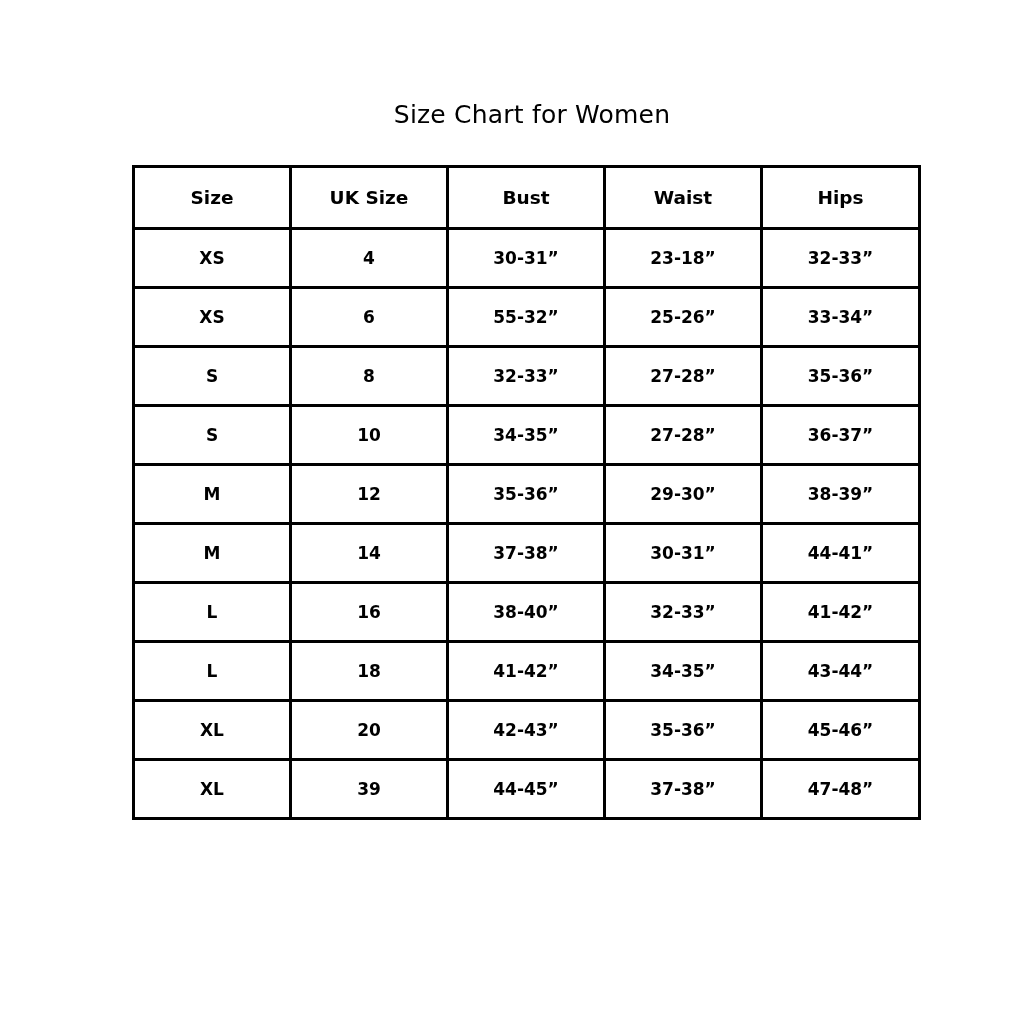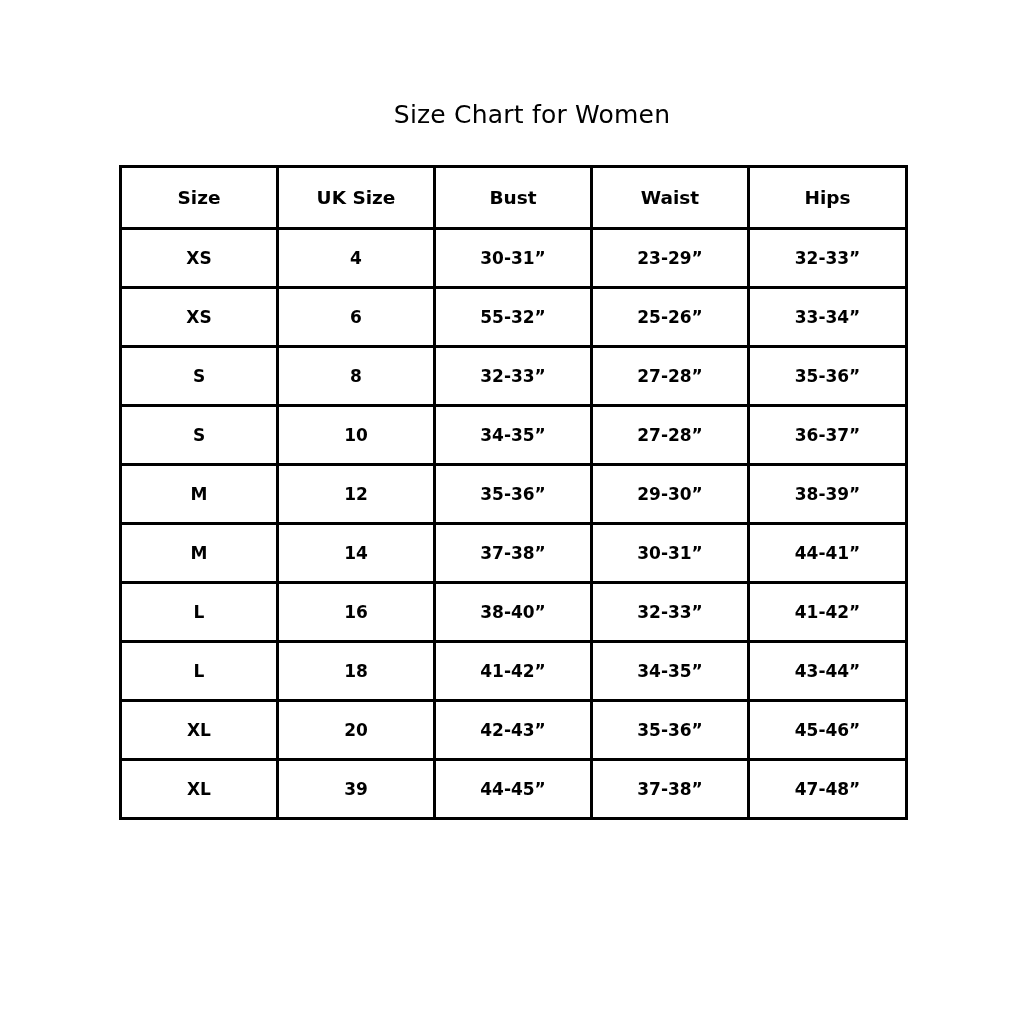--- a/index.html
+++ b/index.html
@@ -26,21 +26,21 @@
     left: 0;
     width: 1024px;
     text-align: center;
     font-size: 25px;
     font-weight: normal;
     letter-spacing: 0.2px;
     margin-left: 20px;
   }
   .table-wrap {
     position: absolute;
-    left: 119px;
+    left: 132px;
     top: 165px;
     width: 786px;
   }
   table.size-table {
     border-collapse: collapse;
     width: 786px;
     table-layout: fixed;
   }
   table.size-table td,
   table.size-table th {
@@ -85,21 +85,21 @@
           <th>Bust</th>
           <th>Waist</th>
           <th>Hips</th>
         </tr>
       </thead>
       <tbody>
         <tr>
           <td>XS</td>
           <td>4</td>
           <td>30-31”</td>
-          <td>23-29”</td>
+          <td>23-18”</td>
           <td>32-33”</td>
         </tr>
         <tr>
           <td>XS</td>
           <td>6</td>
           <td>55-32”</td>
           <td>25-26”</td>
           <td>33-34”</td>
         </tr>
         <tr>

